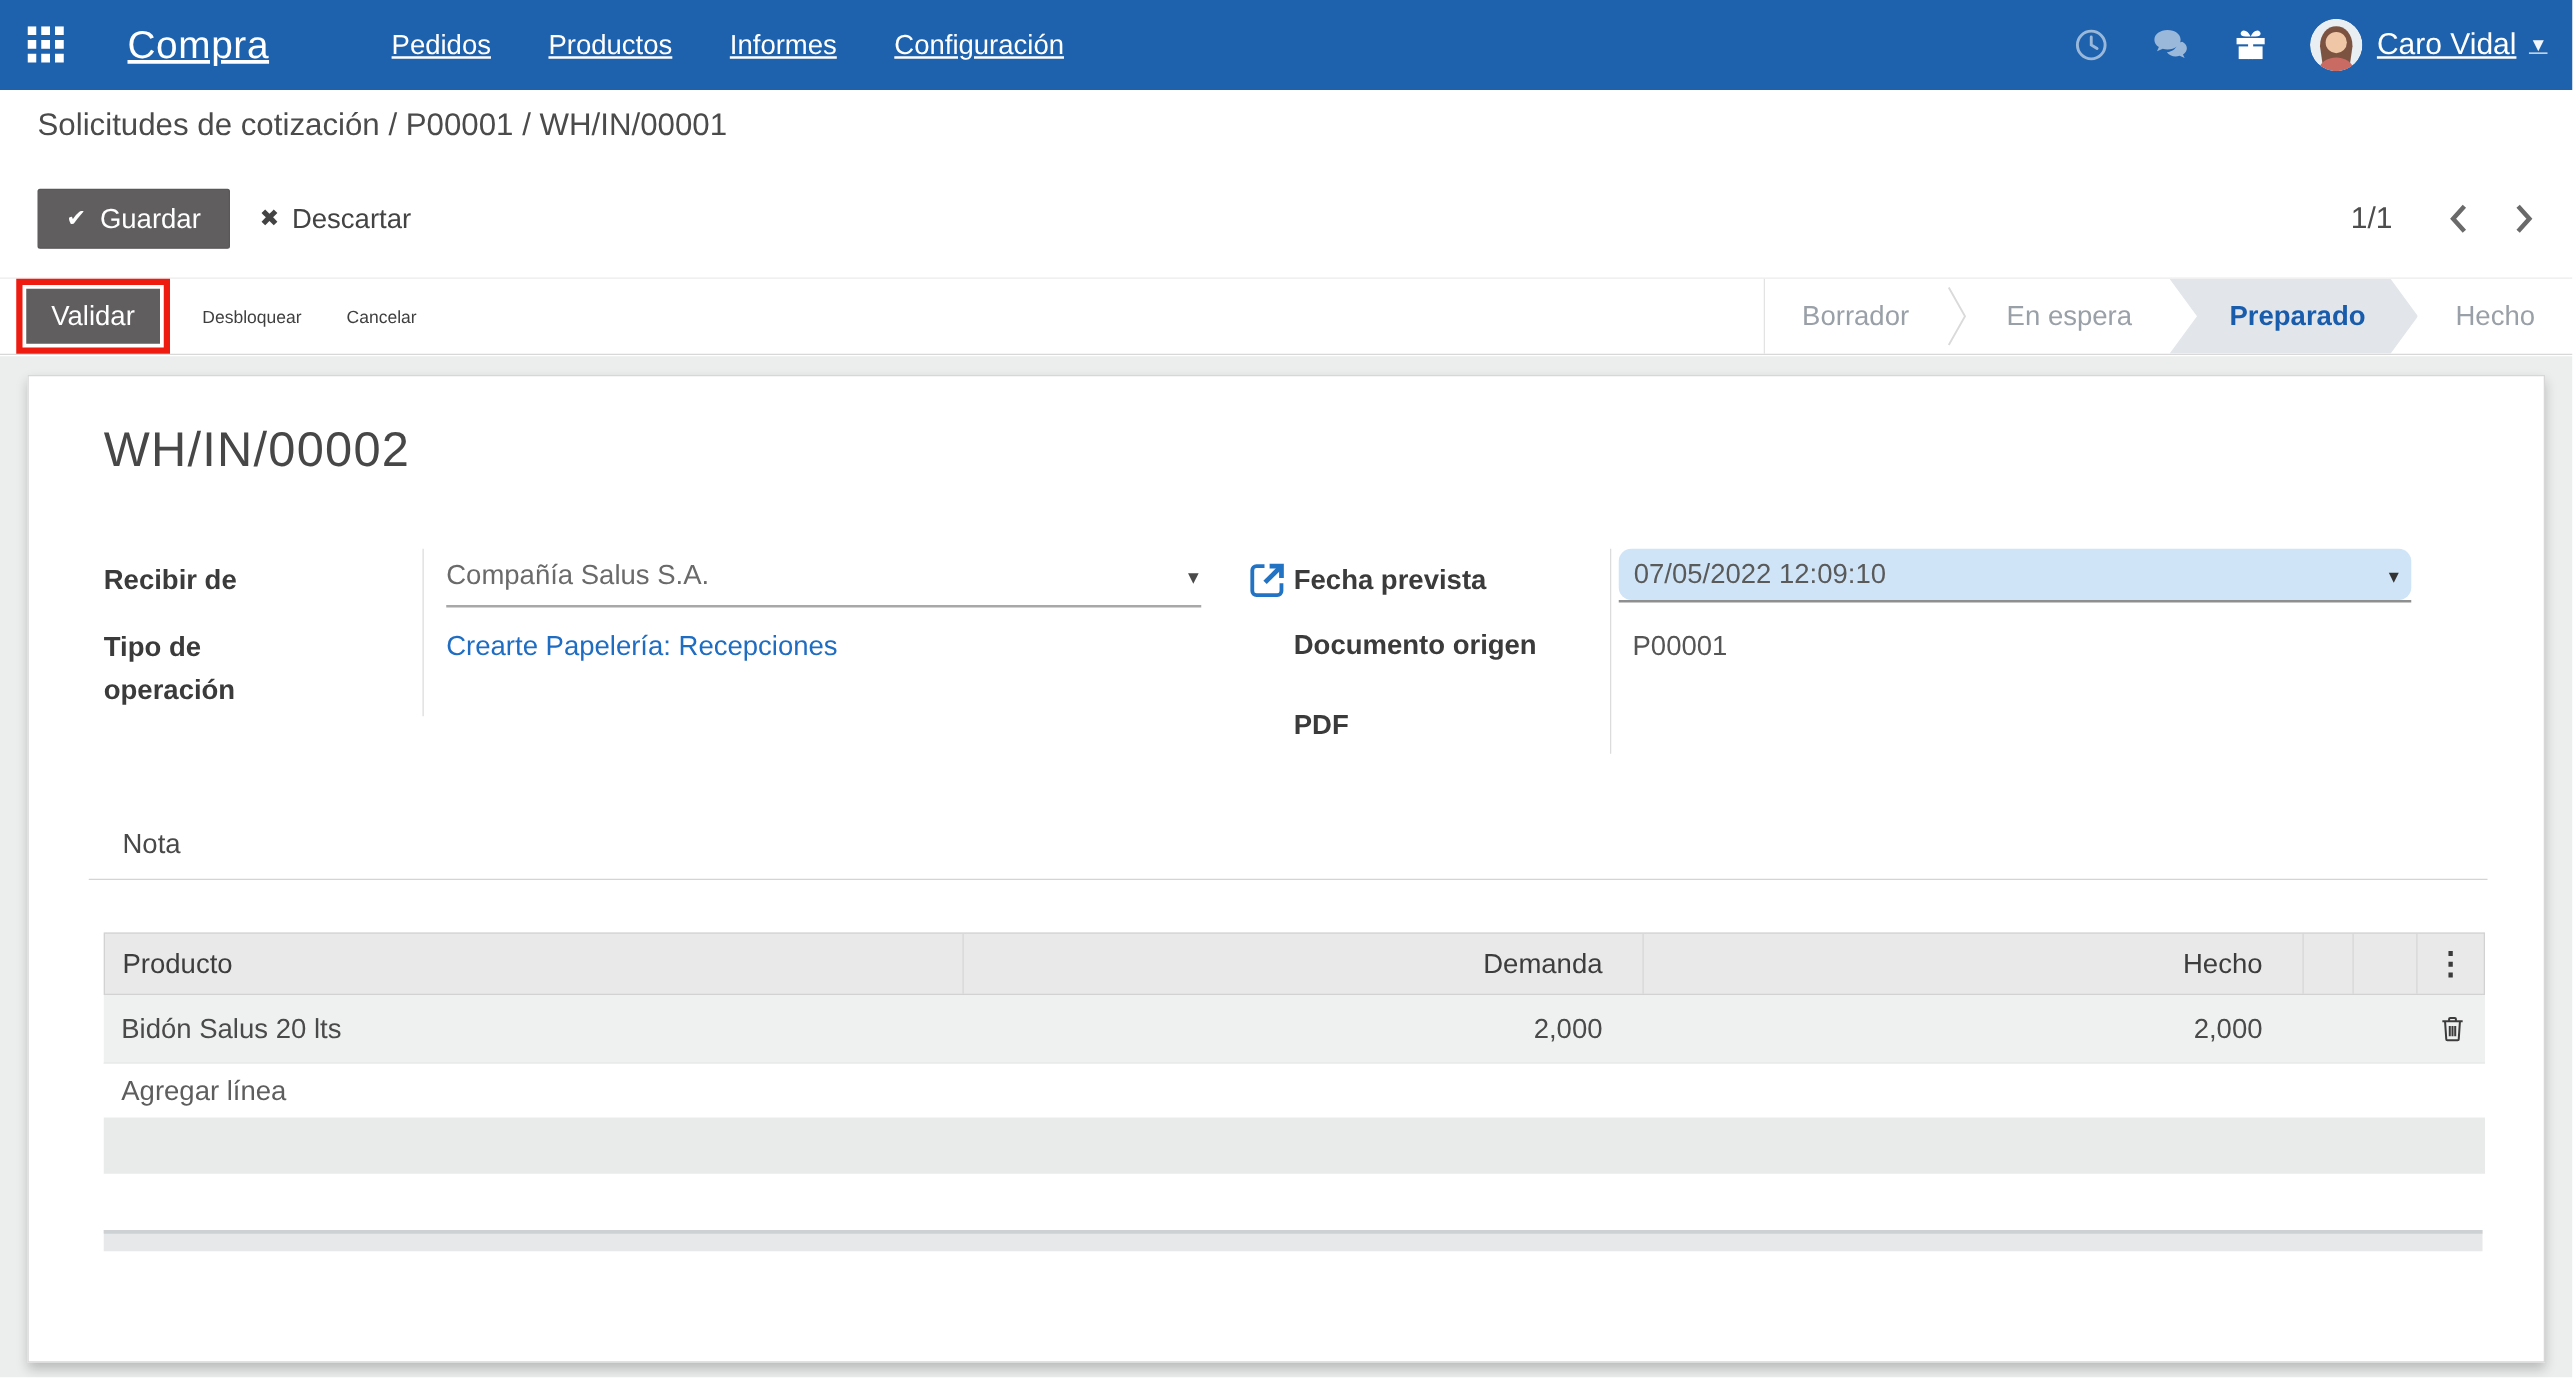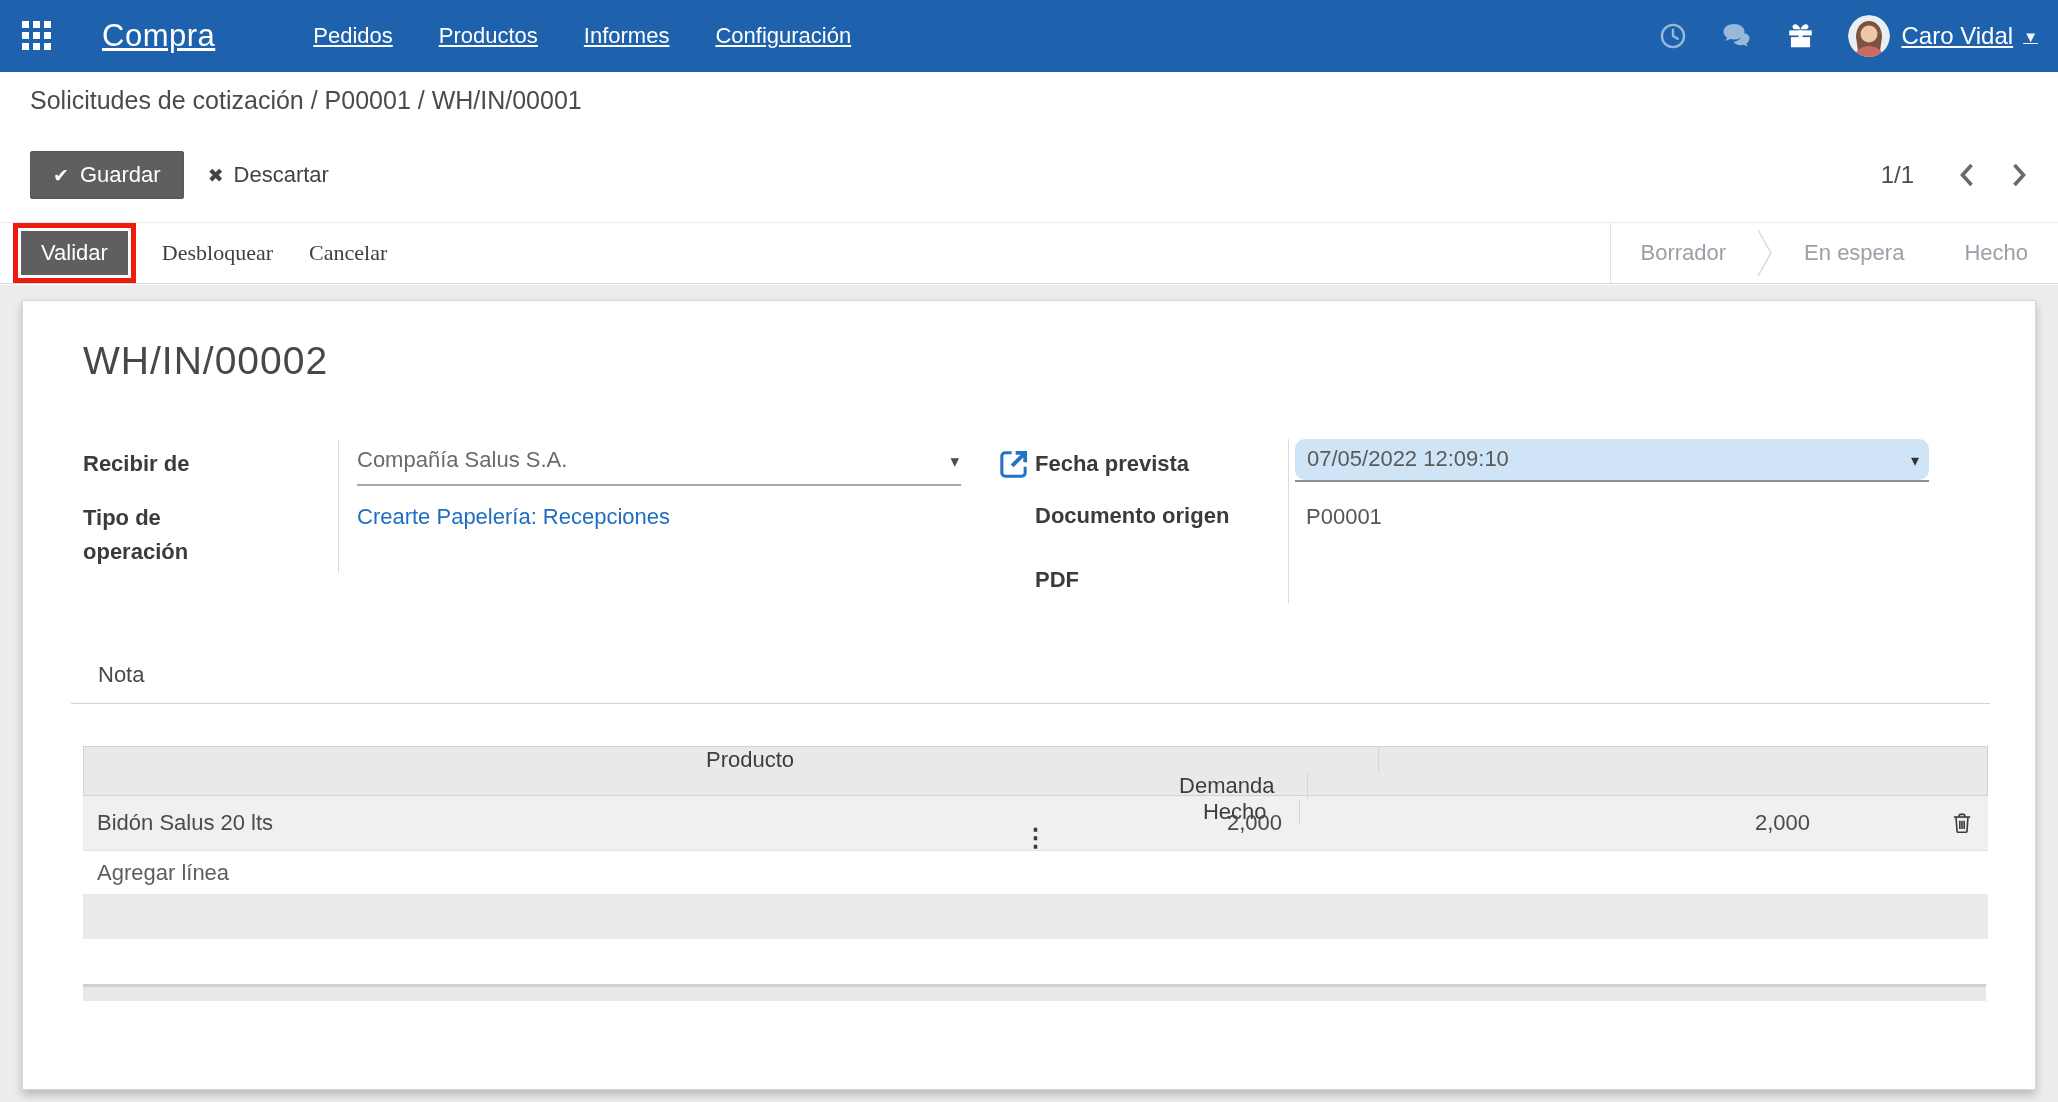--- a/index.html
+++ b/index.html
@@ -41,21 +41,21 @@
   .btn-discard .xk{font-size:19px;}
   .pager{margin-left:auto;display:flex;align-items:center;color:#4d4d4d;font-size:24px;}
   .pager-arrows{display:flex;gap:36px;margin-left:44px;}
   .pager-arrows svg{cursor:pointer;}
   
   .statusbar{position:absolute;top:222px;left:0;right:0;height:62px;background:#fff;
     border-top:1px solid #ececec;border-bottom:1px solid #d8d8d8;display:flex;align-items:center;}
   .red-box{margin-left:13px;border:5px solid var(--annotation-red);padding:3px;display:inline-flex;}
   .btn-validate{background:var(--dark-btn);color:#fff;border:none;font-family:inherit;
     font-size:22px;padding:9px 20px;cursor:pointer;}
-  .btn-flat{background:none;border:none;font-family:Liberation Serif, serif;font-size:22px;color:#3f3f3f;cursor:pointer;}
+  .btn-flat{background:none;border:none;font-family:Liberation Sans, sans-serif;font-size:14px;color:#3f3f3f;cursor:pointer;}
   .btn-unlock{margin-left:26px;}
   .btn-cancel{margin-left:36px;}
   .steps{margin-left:auto;display:flex;align-items:stretch;height:100%;border-left:1px solid #e3e3e3;}
   .step{display:flex;align-items:center;font-size:22px;color:#9aa0a8;padding:0 30px;cursor:pointer;white-space:nowrap;}
   .step.active{background:var(--step-active-bg);color:var(--step-active-text);font-weight:bold;
     padding:0 42px 0 48px;clip-path:polygon(0 0,calc(100% - 22px) 0,100% 50%,calc(100% - 22px) 100%,0 100%,22px 50%);}
   .step-sep{display:flex;align-items:center;}
   
   .content{position:absolute;top:285px;left:0;right:0;bottom:0;background:#eceeee;}
   .sheet{position:absolute;left:22px;right:22px;top:15px;height:790px;background:#fff;
@@ -82,21 +82,21 @@
   .val-fecha .caret{position:absolute;right:10px;top:12px;font-size:16px;color:#333;}
   .val-doc{position:absolute;left:1283px;top:203px;font-size:22px;color:#555;}
   
   .tabs{position:absolute;left:48px;right:45px;top:345px;height:58px;display:flex;
     align-items:flex-end;border-bottom:1px solid #d4d4d4;}
   .tab{font-size:22px;color:#494949;padding:15px 27px;cursor:pointer;white-space:nowrap;}
   .tab.active{background:#fff;border:1px solid #d4d4d4;border-bottom:1px solid #fff;
     margin-bottom:-1px;border-radius:4px 4px 0 0;}
   
   .op-table{position:absolute;left:60px;top:445px;width:1905px;font-size:22px;}
-  .t-head{display:flex;height:50px;background:#e9e9e9;border:1px solid #d2d2d2;align-items:center;flex-direction:column;}
+  .t-head{display:flex;height:50px;background:#e9e9e9;border:1px solid #d2d2d2;align-items:center;}
   .t-head .cell{height:100%;display:flex;align-items:center;border-right:1px solid #d6d6d6;color:#3d3d3d;}
   .t-head .cell:last-child{border-right:none;}
   .t-row{display:flex;height:55px;background:#eff1f0;border-bottom:1px solid #e3e3e3;align-items:center;}
   .t-row .cell{height:100%;display:flex;align-items:center;color:#4a4a4a;}
   .c-prod{width:687px;padding-left:14px;}
   .c-dem{width:544px;justify-content:flex-end;padding-right:32px;}
   .c-done{width:528px;justify-content:flex-end;padding-right:32px;}
   .c-s1{width:40px;}
   .c-s2{width:51px;}
   .c-opt{flex:1;justify-content:center;}
@@ -209,20 +209,21 @@
   <button class="btn-flat btn-unlock">Desbloquear</button>
   <button class="btn-flat btn-cancel">Cancelar</button>
   <div class="steps">
     <span class="step">Borrador</span>
     <span class="step-sep">
       <svg width="18" height="62" viewBox="0 0 18 62">
           <path d="M2 8 L15 31 L2 54" fill="none" stroke="#dadada" stroke-width="1.5"></path>
         </svg>
     </span>
     <span class="step">En espera</span>
+    <span class="step active">Preparado</span>
     <span class="step">Hecho</span>
   </div>
 </div>
 
 <div class="content">
   <div class="sheet">
 
     <h1 class="sheet-title">WH/IN/00002</h1>
 
     <div class="fld-label lbl-recibir">Recibir de</div>

